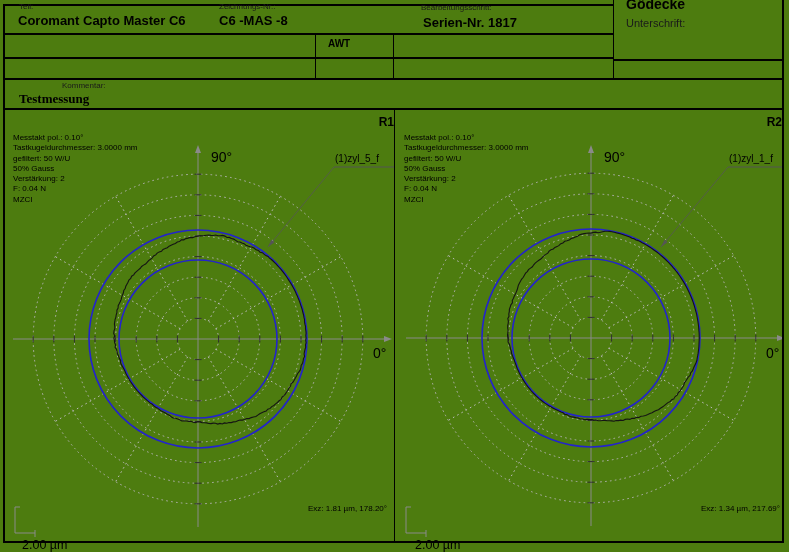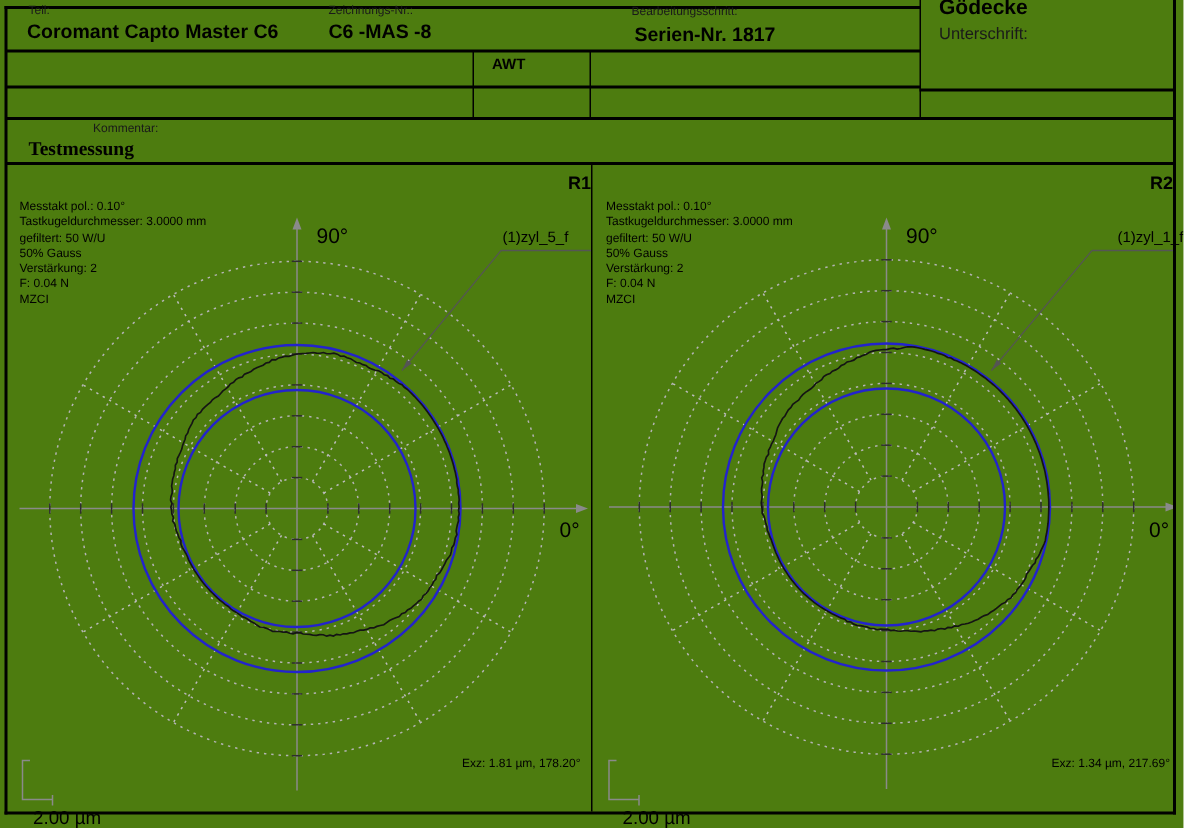--- a/index.html
+++ b/index.html
@@ -196,18 +196,18 @@
       <div>Messtakt pol.: 0.10°</div>
       <div>Tastkugeldurchmesser: 3.0000 mm</div>
       <div>gefiltert: 50 W/U</div>
       <div>50% Gauss</div>
       <div>Verstärkung: 2</div>
       <div>F: 0.04 N</div>
       <div>MZCI</div>
     </div>
     <div class="deg" style="left:209px;top:39px;">90°</div>
     <div class="deg" style="left:371px;top:235px;">0°</div>
-    <div class="trace-label" style="left:334px;margin-left:16px;">(1)zyl_1_f</div>
+    <div class="trace-label" style="left:334px;">(1)zyl_1_f</div>
     <div class="exz" style="left:235px;">Exz:  1.34 µm, 217.69°</div>
     <div class="scalelbl" style="left:20px;">2.00 µm</div>
   </div>
 
 </div>
 
 </body></html>

